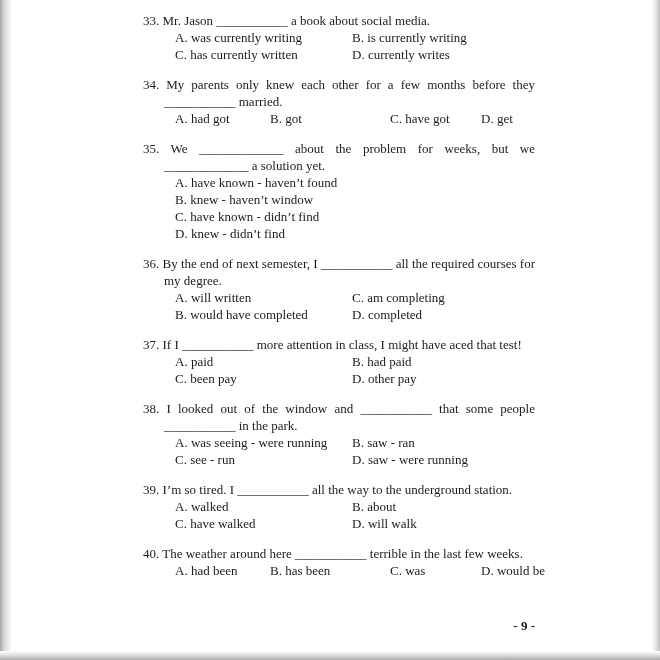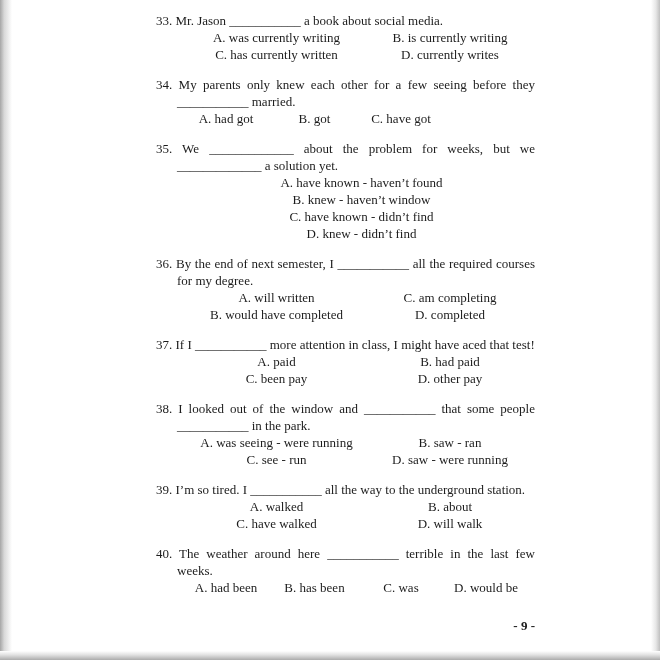--- a/index.html
+++ b/index.html
@@ -21,32 +21,32 @@
     background: linear-gradient(to left, #bfbfbf 0%, #e6e6e6 45%, #ffffff 100%);
   }
   .edge-bottom {
     position: absolute; left: 0; bottom: 0; width: 100%; height: 9px;
     background: linear-gradient(to top, #ababab 0%, #e0e0e0 55%, #ffffff 100%);
   }
   .content {
     position: absolute; left: 143px; top: 12px; width: 392px;
     font-size: 13px; line-height: 17px;
   }
-  .question { margin-bottom: 13px; margin-left: 13px; }
+  .question { margin-bottom: 13px; }
   .q-text {
     margin: 0;
     padding-left: 21px;
     text-indent: -21px;
     text-align: justify;
   }
   .options { margin-left: 32px; }
   .layout-two-col { display: grid; grid-template-columns: 177px 1fr; }
-  .layout-one-row { display: grid; grid-template-columns: 76px 101px 72px auto; }
+  .layout-one-row { display: grid; grid-template-columns: 76px 101px 72px auto; gap: 19px; }
   .layout-stacked { display: block; }
-  .option { white-space: nowrap; text-align: center; }
+  .option { white-space: nowrap; }
   .page-number {
     position: absolute; right: 125px; top: 618px;
     font-weight: bold; font-size: 13px;
   }
 </style>
 </head>
 <body>
 
 <div class="page">
   <div class="edge-left"></div>
@@ -58,25 +58,26 @@
     <p class="q-text"><span class="q-num">33.</span> <span class="q-body">Mr. Jason ___________ a book about social media.</span></p>
     <div class="options layout-two-col">
           <div class="option">A. was currently writing</div>
           <div class="option">B. is currently writing</div>
           <div class="option">C. has currently written</div>
           <div class="option">D. currently writes</div>
         </div>
   </div>
 
   <div class="question">
-    <p class="q-text"><span class="q-num">34.</span> <span class="q-body">My parents only knew each other for a few seeing before they ___________ married.</span></p>
+    <p class="q-text"><span class="q-num">34.</span> <span class="q-body">My parents only knew each other for a few months before they ___________ married.</span></p>
     <div class="options layout-one-row">
           <div class="option">A. had got</div>
           <div class="option">B. got</div>
           <div class="option">C. have got</div>
+          <div class="option">D. get</div>
         </div>
   </div>
 
   <div class="question">
     <p class="q-text"><span class="q-num">35.</span> <span class="q-body">We _____________ about the problem for weeks, but we _____________ a solution yet.</span></p>
     <div class="options layout-stacked">
           <div class="option">A. have known - haven’t found</div>
           <div class="option">B. knew - haven’t window</div>
           <div class="option">C. have known - didn’t find</div>
           <div class="option">D. knew - didn’t find</div>

